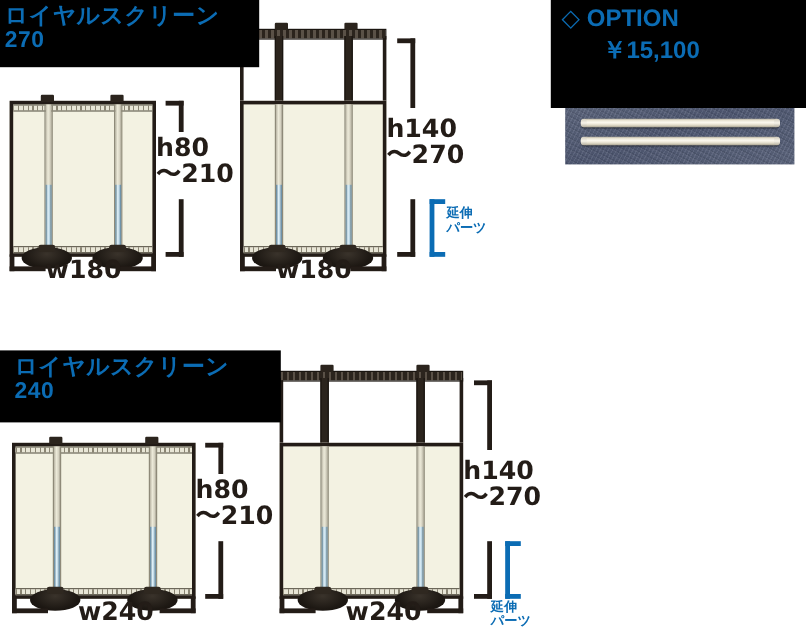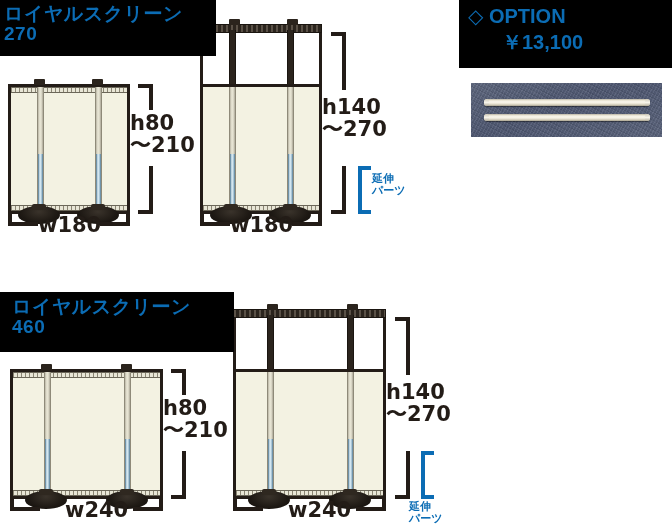--- a/index.html
+++ b/index.html
@@ -38,21 +38,21 @@
     left: 0; top: 292px;
     width: 234px; height: 60px;
     padding: 5px 0 0 12px;
     box-sizing: border-box;
   }
 
   
   #option-plate {
     position: absolute;
     left: 459px; top: 0;
-    width: 213px; height: 68px;
+    width: 213px; height: 90px;
     background: #000000;
     color: #0b6cb4;
     font-weight: bold;
     box-sizing: border-box;
     padding: 3px 0 0 9px;
     z-index: 5;
   }
   #option-plate .opt-row {
     display: block;
     font-size: 20px;
@@ -326,37 +326,37 @@
 
 <div class="hbracket cap-left" style="left:200px; top:212px; width:30px; height:14px;"></div>
 <div class="hbracket cap-right" style="left:292px; top:212px; width:30px; height:14px;"></div>
 <div class="dim-label w" style="left:230px; top:214px;">w180</div>
 
 <div id="option-plate">
   <span class="opt-row">
     <span>◇</span>
     <span>OPTION</span>
   </span>
-  <span class="opt-row indent">￥13,100</span>
+  <span class="opt-row indent">￥15,100</span>
 </div>
 
 <div id="option-photo">
   <div class="rod r1">
     <span class="cap l"></span>
     <span class="cap r"></span>
   </div>
   <div class="rod r2">
     <span class="cap l"></span>
     <span class="cap r"></span>
   </div>
 </div>
 
 <div id="title-240" class="title-plate">
   <span class="line1">ロイヤルスクリーン</span>
-  <span class="line2">460</span>
+  <span class="line2">240</span>
 </div>
 
 <div class="screen" id="screen-240-standard" style="left:10px; top:369px; width:153px; height:130px;">
   <div class="tknob" style="left:31px; top:-5px;"></div>
   <div class="tknob" style="left:111px; top:-5px;"></div>
   <div class="frame" style="top:0; width:153px; height:130px;">
     <div class="rail top"></div>
     <div class="rail bottom"></div>
     <div class="post" style="left:31px;">
         <div class="inner"></div>

